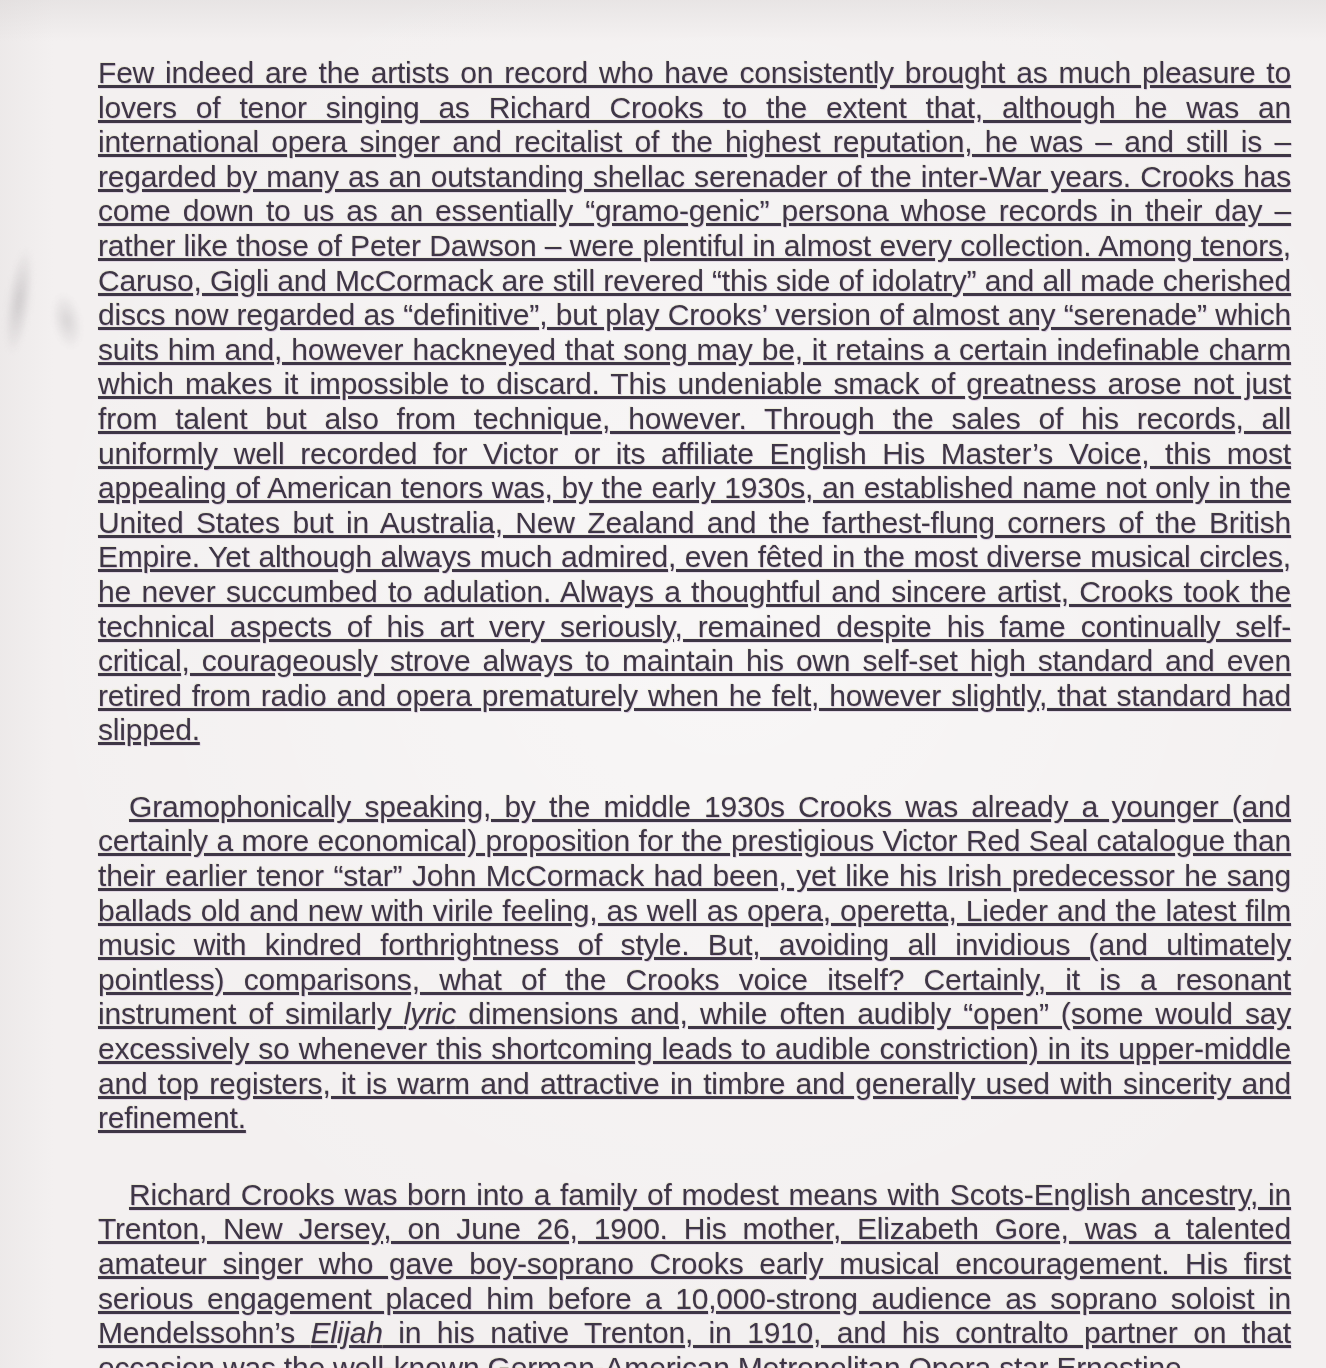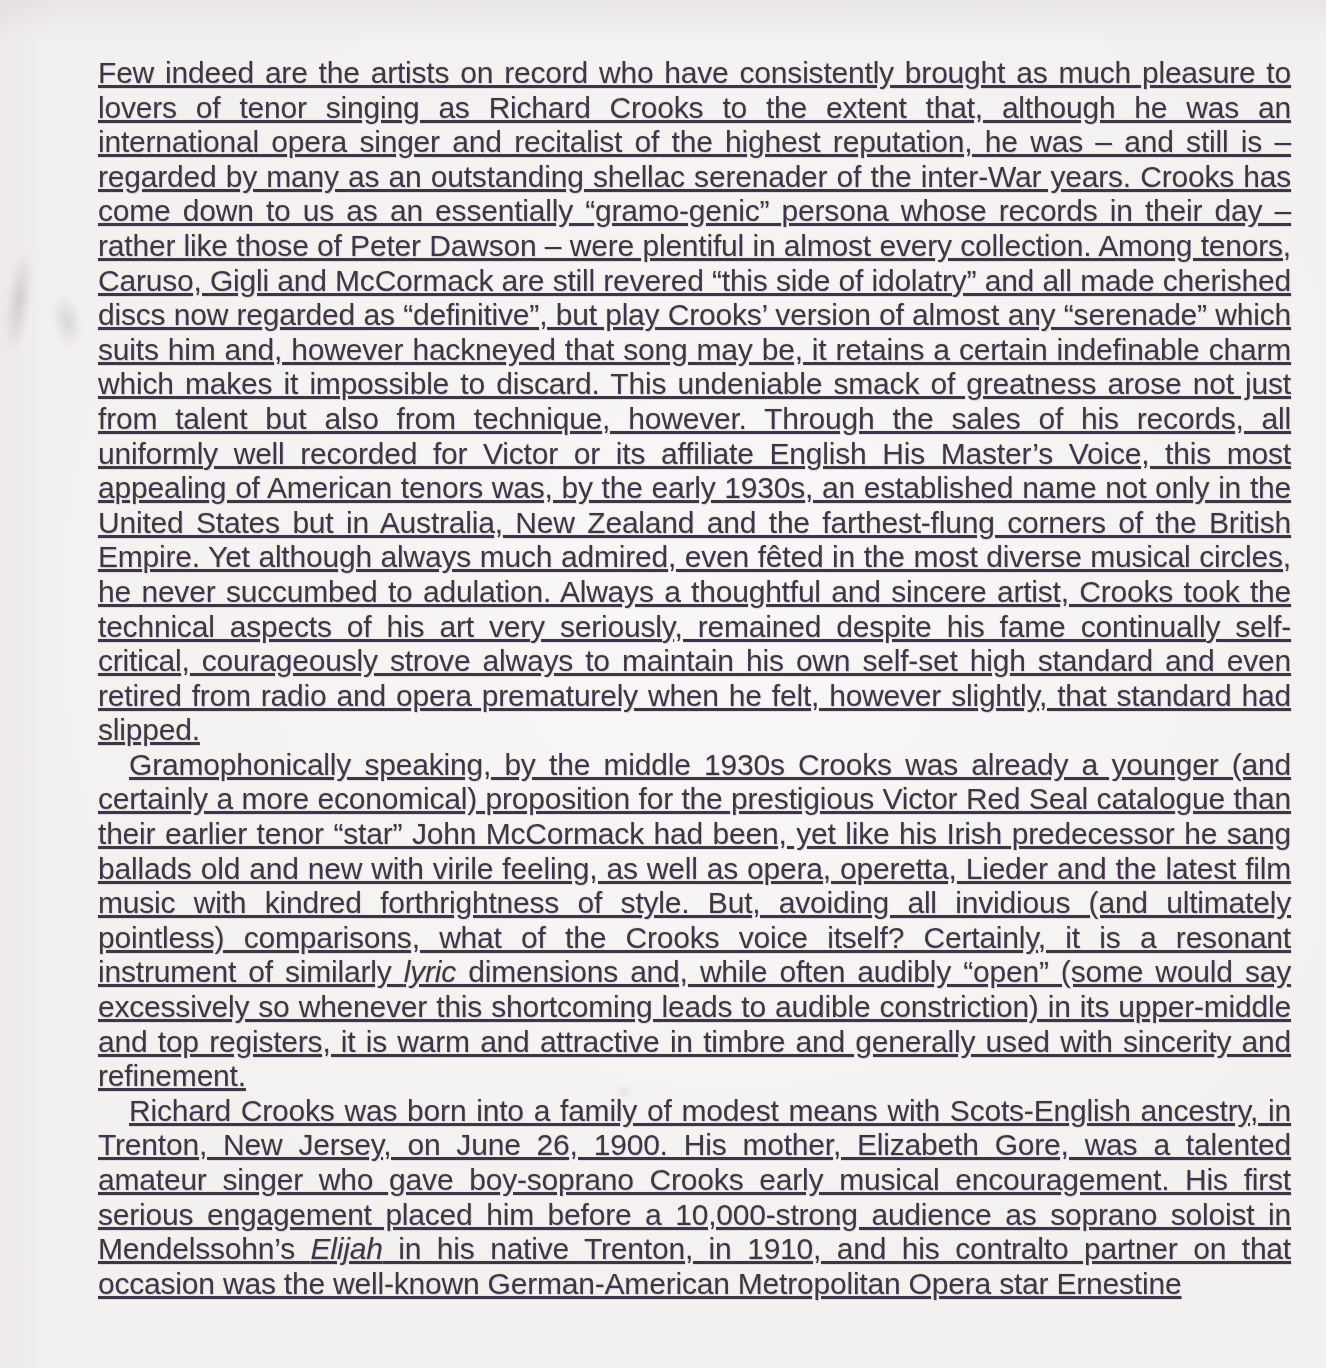--- a/index.html
+++ b/index.html
@@ -37,20 +37,21 @@
     text-shadow: 0.6px 0.6px 0.7px rgba(140, 90, 170, 0.28),
                  -0.6px -0.6px 0.7px rgba(190, 200, 90, 0.18);
     text-decoration: underline;
   }
   .text-block p {
     margin: 0;
     padding: 0;
   }
   .text-block p.indent {
     text-indent: 31px;
+    margin-top: 42px;
   }
   .text-block .italic {
     font-style: italic;
   }
   .artifact {
     position: absolute;
     pointer-events: none;
     background: radial-gradient(ellipse at center, rgba(150,146,150,0.35), rgba(150,146,150,0) 70%);
     filter: blur(2px);
   }

